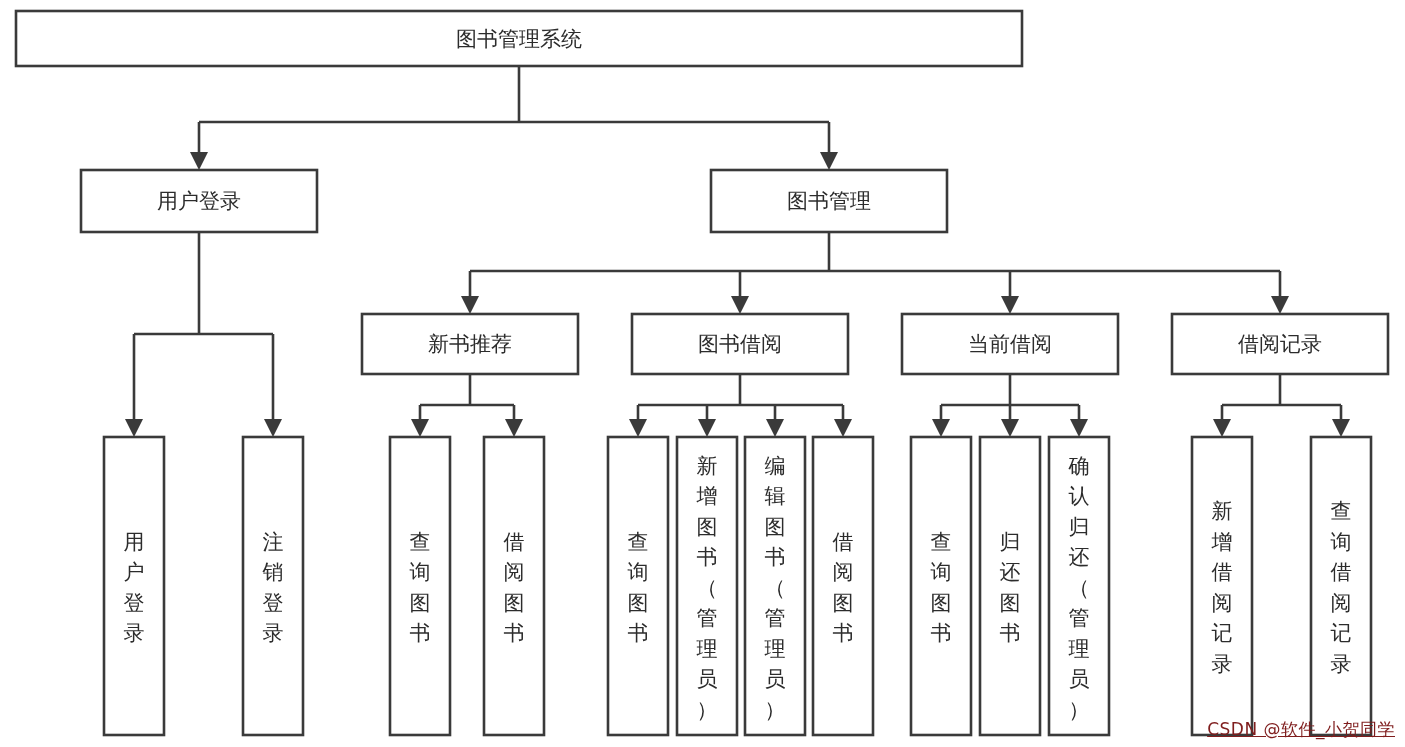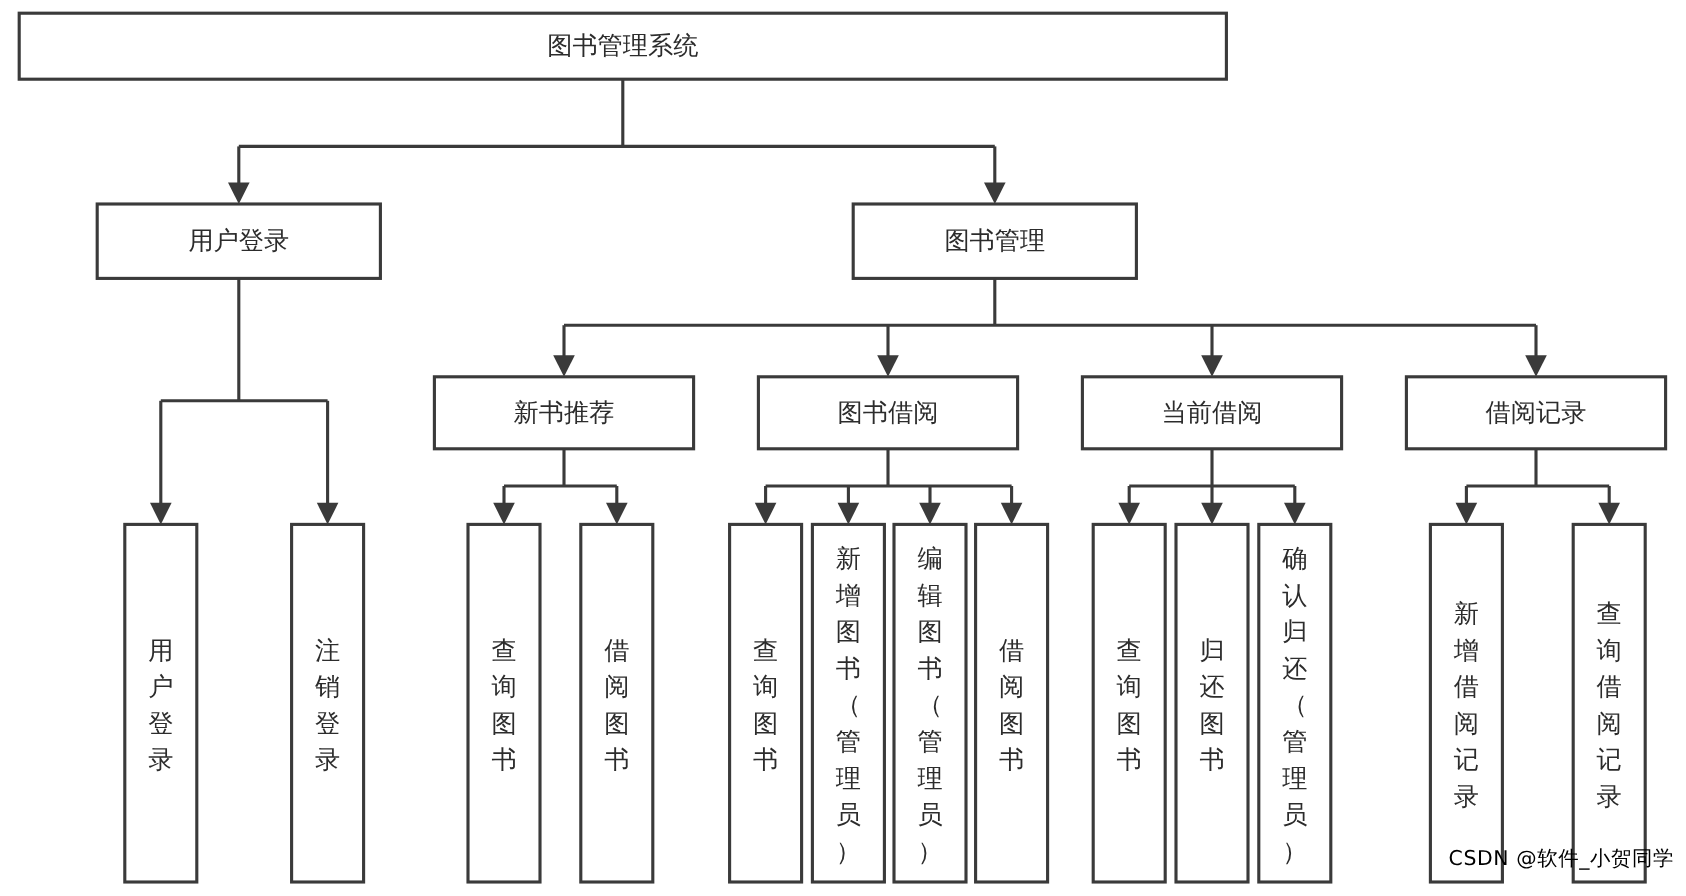--- a/index.html
+++ b/index.html
@@ -50,27 +50,28 @@
   }
   .node-label-v {
     font-family: "DejaVu Sans", "Liberation Sans", sans-serif;
     font-size: 21px;
     fill: #2c2c2c;
     text-anchor: middle;
   }
   .watermark {
     position: absolute;
     right: 10px;
-    bottom: 20px;
+    bottom: 6px;
     font-family: "DejaVu Sans", "Liberation Sans", sans-serif;
     font-size: 17px;
-    color: #000000;
+    color: #7f1d1d;
     letter-spacing: 0.5px;
     white-space: nowrap;
     pointer-events: none;
+    text-decoration: underline;
   }
 </style>
 </head>
 <body>
 
 <div id="diagram-root">
 
   <svg id="tree-svg" viewBox="0 0 1405 747">
     <defs></defs>
 

